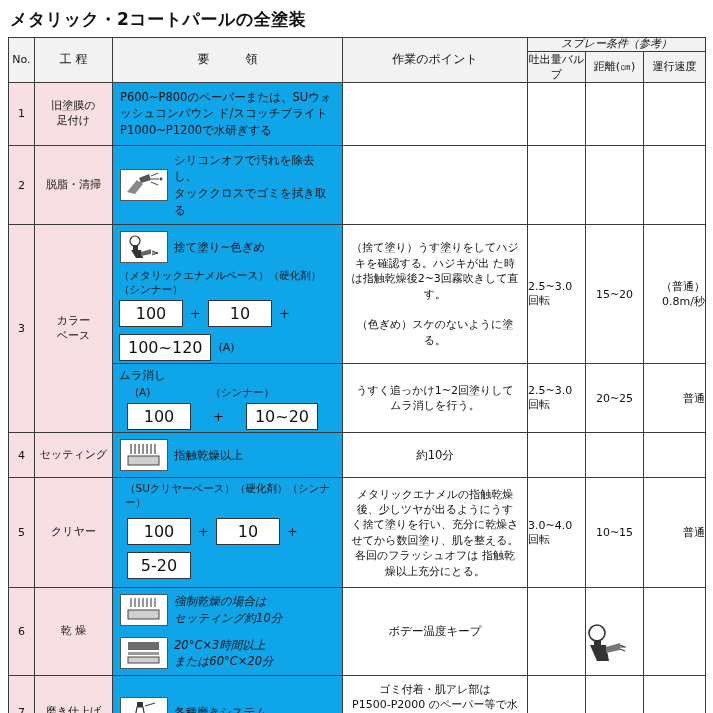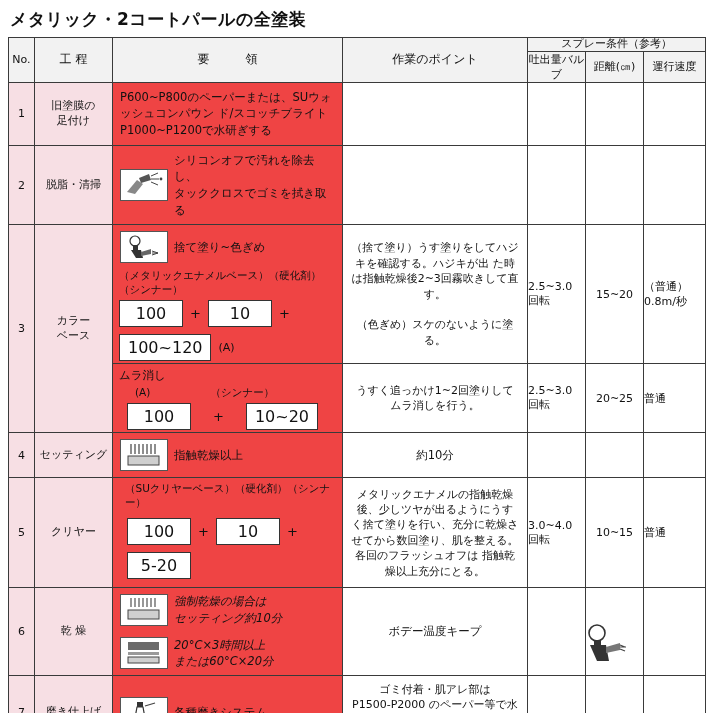--- a/index.html
+++ b/index.html
@@ -31,30 +31,30 @@
   }
   .hdr td{
     background:#f2f2f2;
     text-align:center;
     font-size:10.5px;
     font-weight:normal;
     padding:3px 1px;
     line-height:1.15;
   }
   .hdr .big{font-size:12px;}
-  .spray-hdr{font-size:10px;padding:1px 0;}
+  .spray-hdr{font-size:10px;padding:1px 0;font-style:italic;}
   .sub-hdr td{background:#f2f2f2;text-align:center;font-size:9.5px;padding:2px 0;}
 
   .c-no{width:26px;text-align:center;background:#f7dfe4;font-size:11px;}
   .c-proc{width:76px;text-align:center;background:#f7dfe4;font-size:12px;line-height:1.35;}
   .c-point{width:180px;background:#ffffff;text-align:center;}
-  .c-req{background:#ef4444;}
+  .c-req{background:#0ea5e9;}
   .c-v1{width:54px;text-align:left;}
   .c-v2{width:54px;text-align:center;}
-  .c-v3{width:64px;text-align:left;}
+  .c-v3{width:64px;text-align:right;}
 
   .cellpad{padding:6px 7px;line-height:1.45;font-size:11.5px;}
   .cellpad.sm{font-size:11px;line-height:1.4;}
 
   .row-req{display:flex;align-items:center;gap:6px;padding:6px 7px;}
   .icon-box{
     width:46px;height:30px;flex:none;
     border:1px solid #555;background:#fff;
     position:relative;overflow:hidden;
   }

